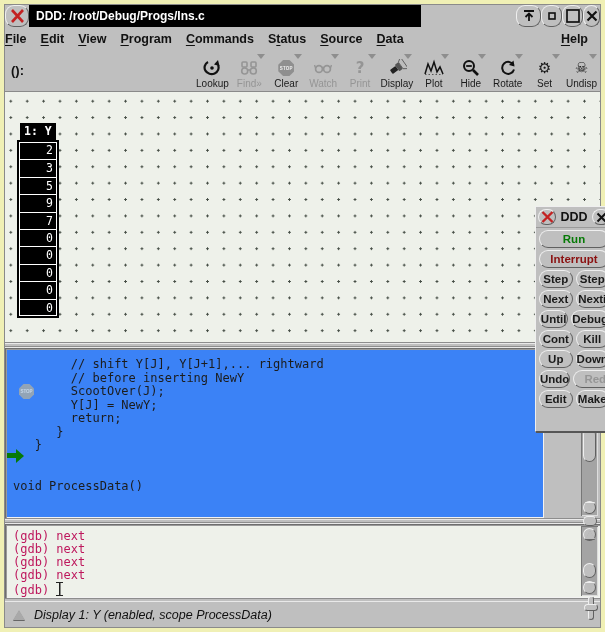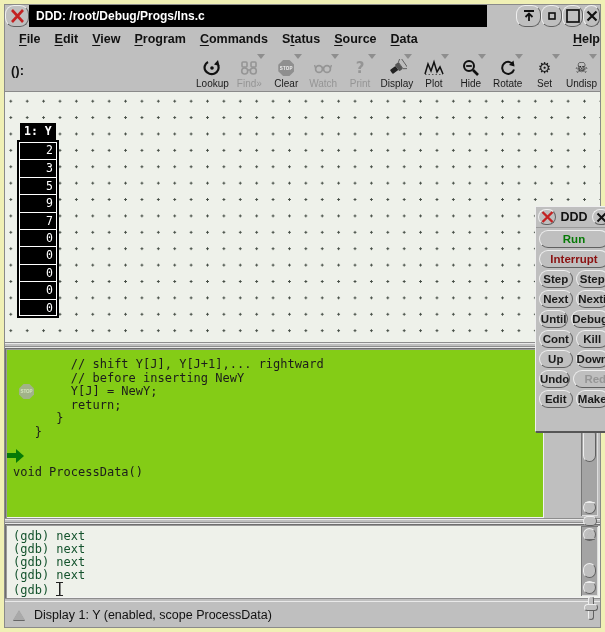--- a/index.html
+++ b/index.html
@@ -4,31 +4,31 @@
 <style>
   html,body{margin:0;padding:0;background:#d8d8d8;}
   #root{position:relative;width:605px;height:632px;background:#f0f0b5;font-family:"Liberation Sans",sans-serif;overflow:hidden;}
   .win{position:absolute;left:4px;top:4px;width:597px;height:624px;background:#bfbfbf;border:1px solid #8a8a8a;box-sizing:border-box;}
   .raised{background:#bfbfbf;border-top:1px solid #efefef;border-left:1px solid #efefef;border-right:1px solid #606060;border-bottom:1px solid #606060;box-sizing:border-box;border-radius:9px;}
   .sunken{border-top:1px solid #606060;border-left:1px solid #606060;border-right:1px solid #efefef;border-bottom:1px solid #efefef;box-sizing:border-box;}
 
   
   .titlebar{position:absolute;left:0;top:0;width:595px;height:22px;background:#bfbfbf;}
   .logo-btn{position:absolute;left:0;top:0;width:24px;height:22px;display:flex;align-items:center;justify-content:center;}
-  .title-strip{position:absolute;left:24px;top:0;width:458px;height:22px;background:#000;color:#fff;
+  .title-strip{position:absolute;left:24px;top:0;width:392px;height:22px;background:#000;color:#fff;
     font-weight:bold;font-size:12px;line-height:22px;padding-left:7px;box-sizing:border-box;white-space:nowrap;}
   .wm-btn{position:absolute;top:0;height:22px;display:flex;align-items:center;justify-content:center;}
   .wm-shade{left:511px;width:25px;} .wm-min{left:536px;width:21px;} .wm-max{left:557px;width:21px;} .wm-close{left:578px;width:17px;}
 
   
   .menubar{position:absolute;left:0;top:22px;width:595px;height:24px;background:#bfbfbf;display:flex;align-items:center;
-    gap:14px;padding-left:14px;box-sizing:border-box;font-weight:bold;font-size:12.5px;color:#111;}
+    gap:14px;box-sizing:border-box;font-weight:bold;font-size:12.5px;color:#111;}
   .menu-item{cursor:default;white-space:nowrap;}
   .menu-item .mn{text-decoration:underline;text-underline-offset:2px;}
-  .menu-help{margin-left:auto;}
+  .menu-help{margin-left:auto;margin-right:12px;}
 
   
   .toolbar{position:absolute;left:0;top:46px;width:595px;height:40px;background:#bfbfbf;}
   .arg-label{position:absolute;left:6px;top:12px;font-weight:bold;font-size:13px;color:#111;}
   .arg-field{position:absolute;left:27px;top:7px;width:158px;height:25px;background:#fbfbf2;
     font-family:"DejaVu Sans Mono",monospace;font-size:12.5px;color:#111;line-height:23px;padding-left:5px;}
   .caret{display:inline-block;width:1px;height:13px;background:#444;vertical-align:-2px;}
   .combo-arrow{position:absolute;right:3px;top:7px;width:0;height:0;border-left:6px solid transparent;border-right:6px solid transparent;border-top:9px solid #a8a8a8;}
   .tool-buttons{position:absolute;left:189px;top:0;width:406px;height:40px;display:flex;}
   .tb{position:relative;flex:1 1 0;display:flex;flex-direction:column;align-items:center;justify-content:flex-end;padding-bottom:2px;}
@@ -54,21 +54,21 @@
 
   
   .sep{position:absolute;left:0;width:595px;height:6px;background:#bfbfbf;
     border-top:1px solid #8d8d8d;border-bottom:1px solid #e9e9e9;box-sizing:border-box;
     box-shadow:inset 0 1px 0 #e9e9e9,inset 0 -1px 0 #8d8d8d;}
   .sep1{top:337px;} .sep2{top:513px;}
   .sash{position:absolute;left:578px;width:14px;height:10px;z-index:3;}
   .sash1{top:335px;} .sash2{top:511px;}
 
   
-  .source{position:absolute;left:0;top:343px;width:539px;height:170px;background:#84cc16;
+  .source{position:absolute;left:0;top:343px;width:539px;height:170px;background:#3b82f6;
     box-shadow:inset 1px 1px 0 #6e6e6e,inset 2px 2px 0 #9a9a9a,inset -1px -1px 0 #f2f2f2;}
   .code{position:absolute;left:8px;top:10px;font-family:"DejaVu Sans Mono",monospace;font-size:12px;color:#1c1c1c;}
   .code-line{white-space:pre;height:13.5px;line-height:13.5px;}
   .src-stop{position:absolute;left:14px;top:36px;width:15px;height:15px;background:#a9ada7;opacity:.8;
     clip-path:polygon(30% 0,70% 0,100% 30%,100% 70%,70% 100%,30% 100%,0 70%,0 30%);
     color:#e9ece6;font-size:4.5px;font-weight:bold;display:flex;align-items:center;justify-content:center;font-family:"Liberation Sans",sans-serif;}
   .src-arrow{position:absolute;left:2px;top:101px;width:0;height:0;}
   .src-arrow .shaft{position:absolute;left:0;top:4px;width:9px;height:5px;background:#067a06;}
   .src-arrow .head{position:absolute;left:9px;top:0;width:0;height:0;border-top:7px solid transparent;border-bottom:7px solid transparent;border-left:8px solid #067a06;}
 
@@ -78,28 +78,28 @@
   .tri-up{width:0;height:0;border-left:5px solid transparent;border-right:5px solid transparent;border-bottom:9px solid #bdbdbd;filter:drop-shadow(0 1px 0 #666);}
   .tri-down{width:0;height:0;border-left:5px solid transparent;border-right:5px solid transparent;border-top:9px solid #bdbdbd;filter:drop-shadow(0 -1px 0 #eee);}
   .sb-thumb{position:absolute;left:2px;width:13px;}
 
   .src-scroll{left:576px;top:345px;height:166px;}
   .con-scroll{left:576px;top:521px;height:70px;}
 
   
   .console{position:absolute;left:0;top:519px;width:595px;height:74px;background:#eef1ea;
     box-shadow:inset 1px 1px 0 #6e6e6e,inset 2px 2px 0 #9a9a9a,inset -1px -1px 0 #f2f2f2;}
-  .con-text{position:absolute;left:8px;top:6px;font-family:"DejaVu Sans Mono",monospace;font-size:12px;color:#14532d;}
+  .con-text{position:absolute;left:8px;top:6px;font-family:"DejaVu Sans Mono",monospace;font-size:12px;color:#be185d;}
   .con-line{white-space:pre;height:13px;line-height:13px;}
   .ibeam{display:inline-block;width:7px;height:12px;vertical-align:-2px;position:relative;border-top:1px solid #222;border-bottom:1px solid #222;
     background:linear-gradient(#222,#222) center/1.5px 100% no-repeat;}
 
   
   .status-groove{position:absolute;left:0;top:593px;width:595px;height:4px;background:#bfbfbf;border-top:1px solid #8d8d8d;border-bottom:1px solid #e9e9e9;box-sizing:border-box;}
-  .statusbar{position:absolute;left:0;top:597px;width:595px;height:25px;background:#bfbfbf;display:flex;align-items:center;}
+  .statusbar{position:absolute;left:0;top:597px;width:595px;height:25px;background:#bfbfbf;display:flex;align-items:center;font-style:italic;}
   .status-tri{width:0;height:0;margin-left:8px;border-left:6px solid transparent;border-right:6px solid transparent;border-bottom:10px solid #a9a9a9;filter:drop-shadow(0 1px 0 #666);}
   .status-text{margin-left:9px;font-size:12.5px;color:#111;}
   .corner-sash{position:absolute;left:579px;top:591px;width:14px;height:24px;z-index:3;}
   .corner-sash .v{position:absolute;left:4px;top:0;width:6px;height:24px;}
   .corner-sash .h{position:absolute;left:0;top:8px;width:14px;height:7px;}
 
   
   .cmdtool{position:absolute;left:498px;top:201px;width:78px;height:226px;background:#bfbfbf;z-index:5;
     border:1px solid #efefef;border-right-color:#565656;border-bottom-color:#565656;box-sizing:border-box;box-shadow:1px 1px 0 #555;margin-left:32px;}
   .ct-title{height:20px;display:flex;align-items:center;border-bottom:1px solid #9a9a9a;}
@@ -313,20 +313,21 @@
       </div>
     </div>
 
     <div class="sep sep1"></div>
     <div class="sash sash1 raised"></div>
 
     <div class="source">
       <div class="code">
         <div class="code-line">        // shift Y[J], Y[J+1],... rightward</div>
         <div class="code-line">        // before inserting NewY</div>
+        <div class="code-line">        ScootOver(J);</div>
         <div class="code-line">        Y[J] = NewY;</div>
         <div class="code-line">        return;</div>
         <div class="code-line">      }</div>
         <div class="code-line">   }</div>
         <div class="code-line"></div>
         <div class="code-line"></div>
         <div class="code-line">void ProcessData()</div>
       </div>
       <div class="src-stop">STOP</div>
       <div class="src-arrow">

